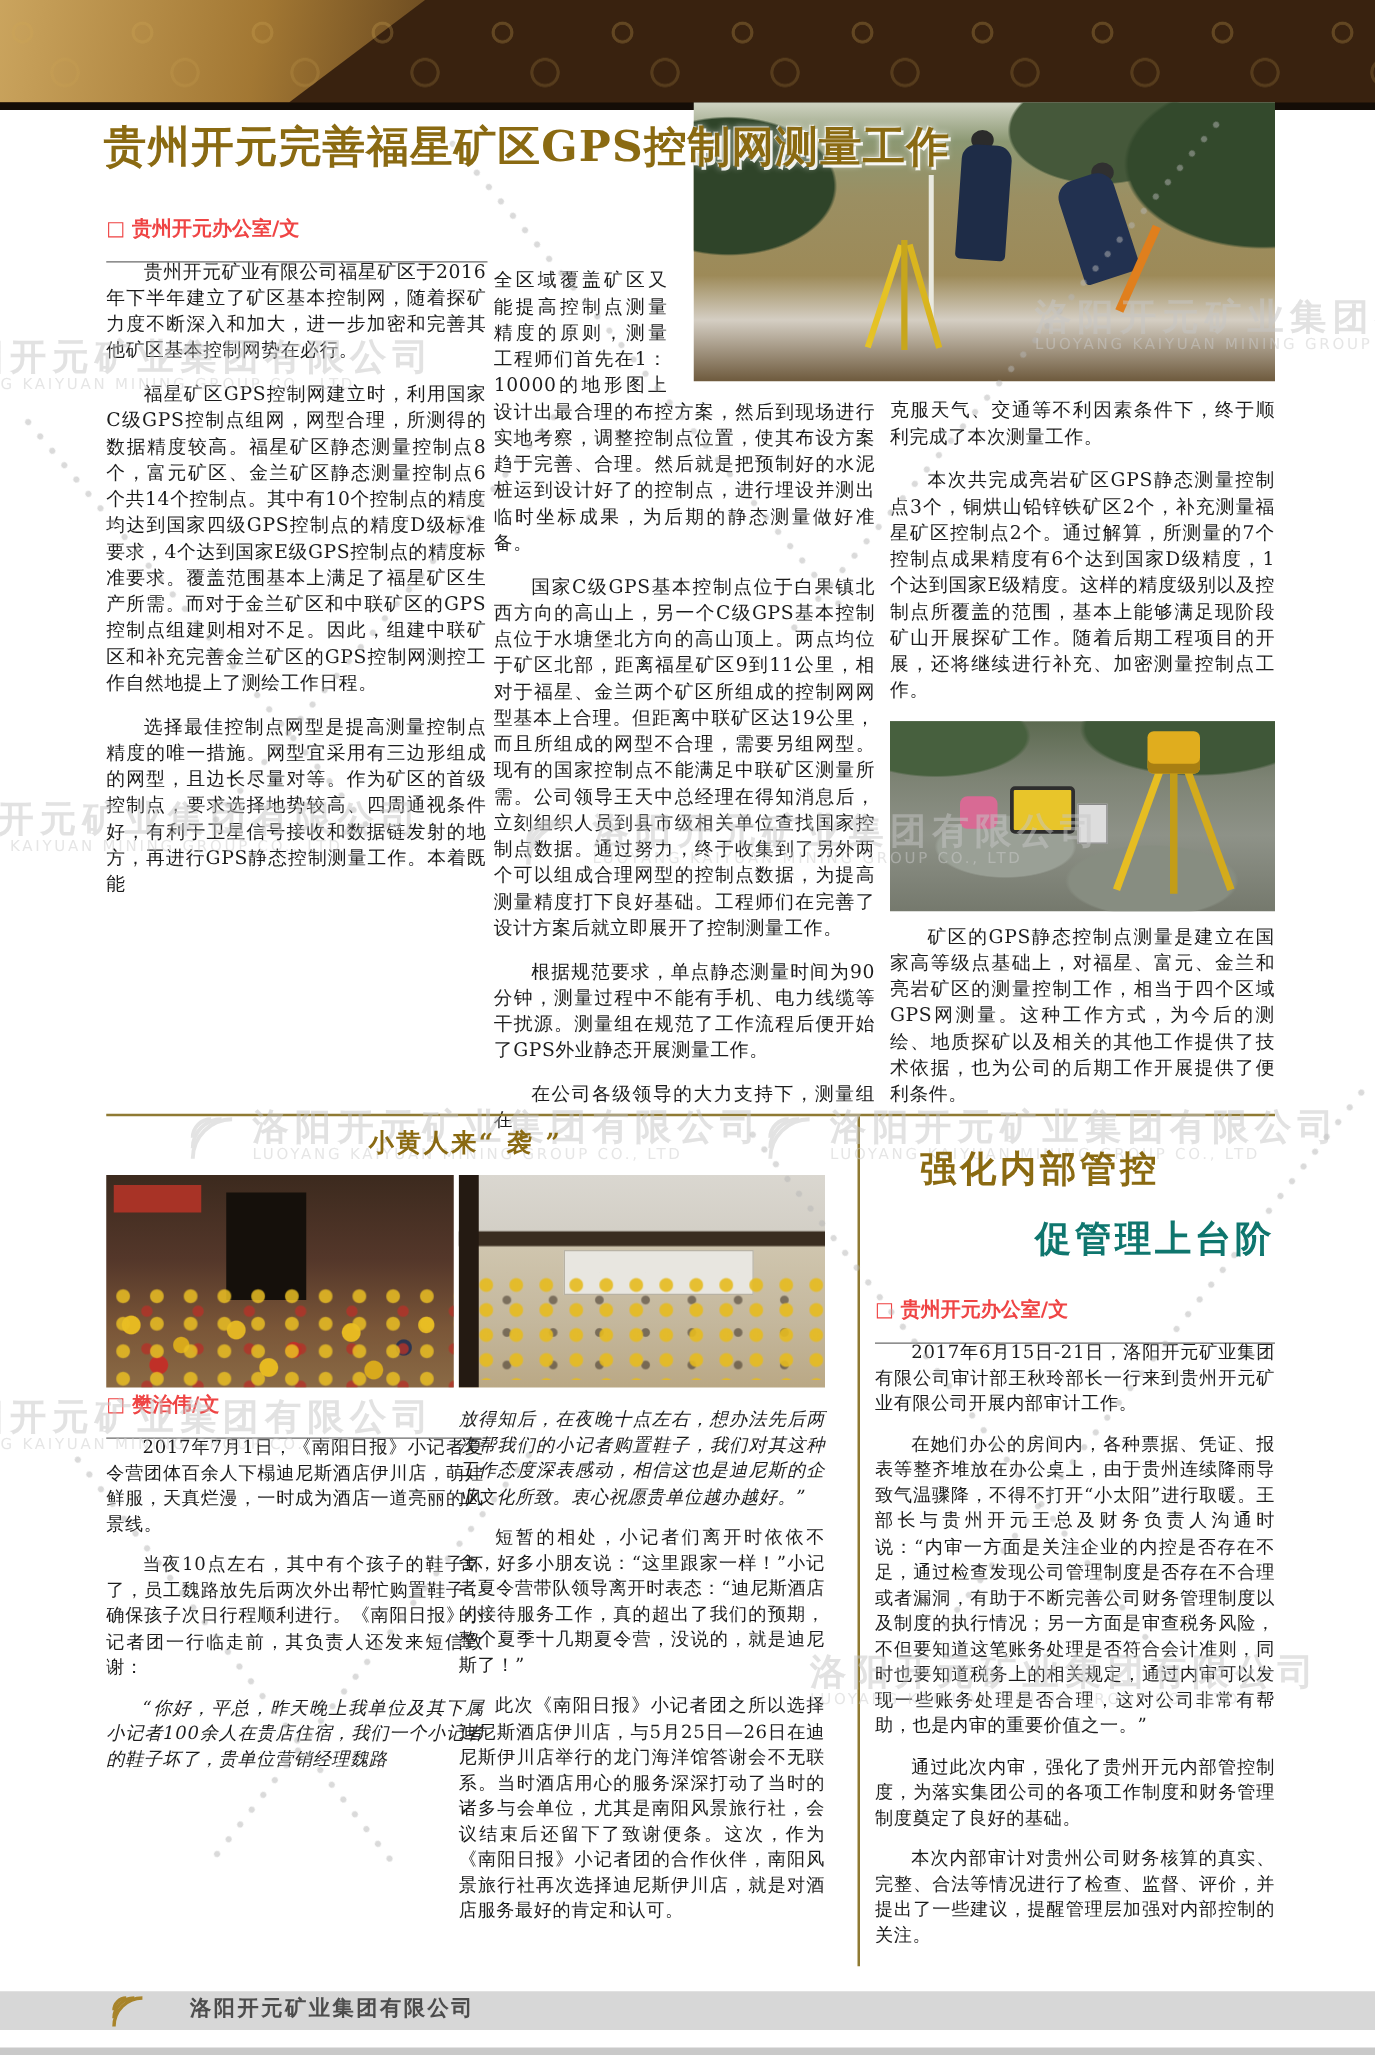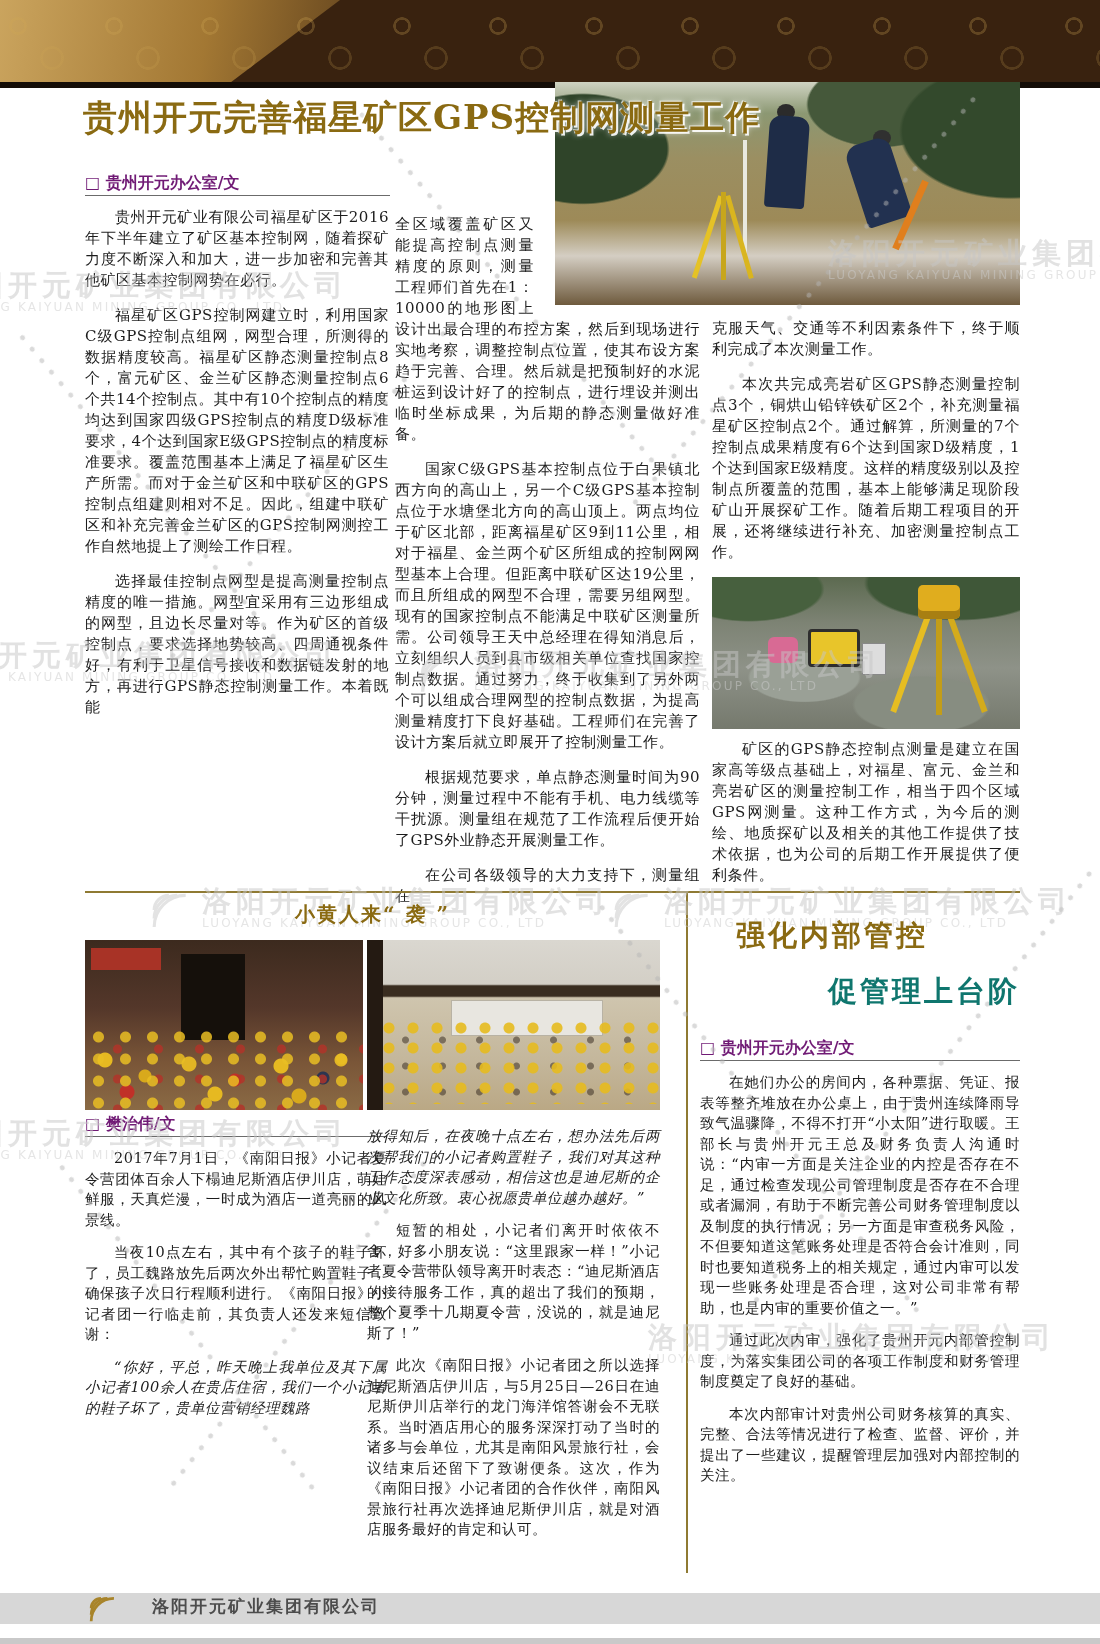--- a/index.html
+++ b/index.html
@@ -26,21 +26,21 @@
       font-family:"DejaVu Sans", sans-serif;display:flex;align-items:center;gap:10px;}
   .wm .wm-cn{font-size:29px;font-weight:bold;letter-spacing:5px;color:#c6c6c6;line-height:1.05;}
   .wm .wm-en{font-size:12px;letter-spacing:2.2px;color:#cccccc;}
   .wm svg{flex:0 0 auto;}
 
   
   .a1-title{position:absolute;left:83px;top:95px;z-index:9;font-weight:bold;
             font-size:34px;letter-spacing:1px;color:#8a6a12;
             text-shadow:2px 2px 0 rgba(255,255,255,.9), -1px -1px 0 rgba(255,255,255,.7), 0 0 6px rgba(255,255,255,.9);}
   .byline{position:absolute;font-family:"DejaVu Sans", sans-serif;font-size:16px;font-weight:bold;
-          color:#701a75;border-bottom:1px solid #6b6b6b;padding-bottom:1px;z-index:5;}
+          color:#ef4444;border-bottom:1px solid #6b6b6b;padding-bottom:15px;z-index:5;}
   .b1{left:85px;top:173px;width:305px;}
   .col{position:absolute;z-index:5;}
   .col p{margin:0 0 14px 0;text-indent:2em;text-align:justify;
          font-size:15px;line-height:21px;letter-spacing:.5px;}
   .col p.noind{text-indent:0;}
   .c1{left:85px;top:207px;width:304px;}
   .c2{left:395px;top:214px;width:305px;}
   .ph-spacer{float:right;width:166px;height:98px;}
   .c3{left:712px;top:318px;width:308px;}
   .a2col p{font-size:14.5px;line-height:20.5px;margin-bottom:12px;}
@@ -300,20 +300,21 @@
     <p>短暂的相处，小记者们离开时依依不舍，好多小朋友说：“这里跟家一样！”小记者夏令营带队领导离开时表态：“迪尼斯酒店的接待服务工作，真的超出了我们的预期，整个夏季十几期夏令营，没说的，就是迪尼斯了！”</p>
     <p>此次《南阳日报》小记者团之所以选择迪尼斯酒店伊川店，与5月25日—26日在迪尼斯伊川店举行的龙门海洋馆答谢会不无联系。当时酒店用心的服务深深打动了当时的诸多与会单位，尤其是南阳风景旅行社，会议结束后还留下了致谢便条。这次，作为《南阳日报》小记者团的合作伙伴，南阳风景旅行社再次选择迪尼斯伊川店，就是对酒店服务最好的肯定和认可。</p>
   </div>
 
   <div class="a3-t1">强化内部管控</div>
   <div class="a3-t2">促管理上台阶</div>
 
   <div class="byline b3">□ 贵州开元办公室/文</div>
 
   <div class="col c6 a2col">
+    <p>2017年6月15日-21日，洛阳开元矿业集团有限公司审计部王秋玲部长一行来到贵州开元矿业有限公司开展内部审计工作。</p>
     <p>在她们办公的房间内，各种票据、凭证、报表等整齐堆放在办公桌上，由于贵州连续降雨导致气温骤降，不得不打开“小太阳”进行取暖。王部长与贵州开元王总及财务负责人沟通时说：“内审一方面是关注企业的内控是否存在不足，通过检查发现公司管理制度是否存在不合理或者漏洞，有助于不断完善公司财务管理制度以及制度的执行情况；另一方面是审查税务风险，不但要知道这笔账务处理是否符合会计准则，同时也要知道税务上的相关规定，通过内审可以发现一些账务处理是否合理，这对公司非常有帮助，也是内审的重要价值之一。”</p>
     <p>通过此次内审，强化了贵州开元内部管控制度，为落实集团公司的各项工作制度和财务管理制度奠定了良好的基础。</p>
     <p>本次内部审计对贵州公司财务核算的真实、完整、合法等情况进行了检查、监督、评价，并提出了一些建议，提醒管理层加强对内部控制的关注。</p>
   </div>
 
   <div class="footer"></div>
   <div class="f-logo">
     <svg width="34" height="26" viewBox="0 0 40 32">
         <g fill="none" stroke="#a8842a" stroke-width="3.4">
           <path d="M3 31 A28 28 0 0 1 31 3"></path>

